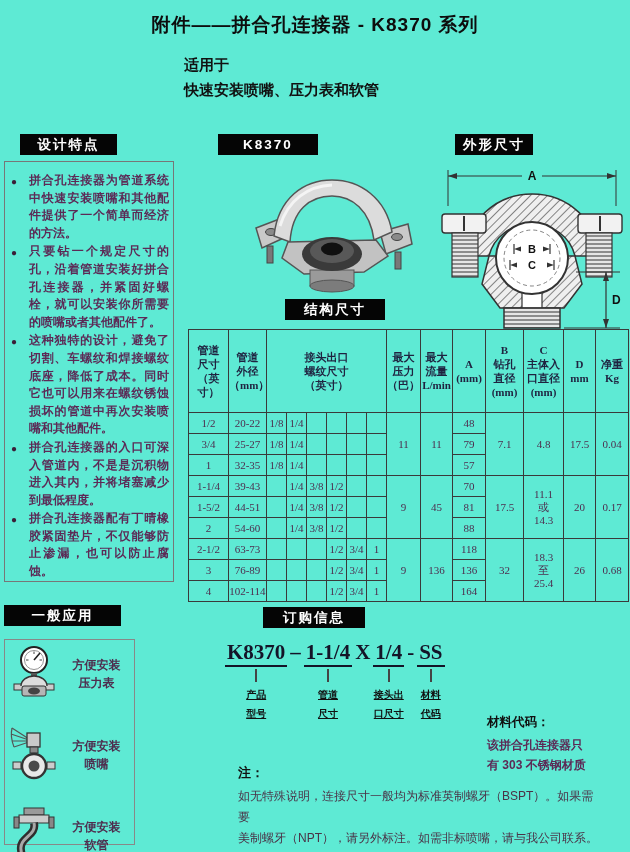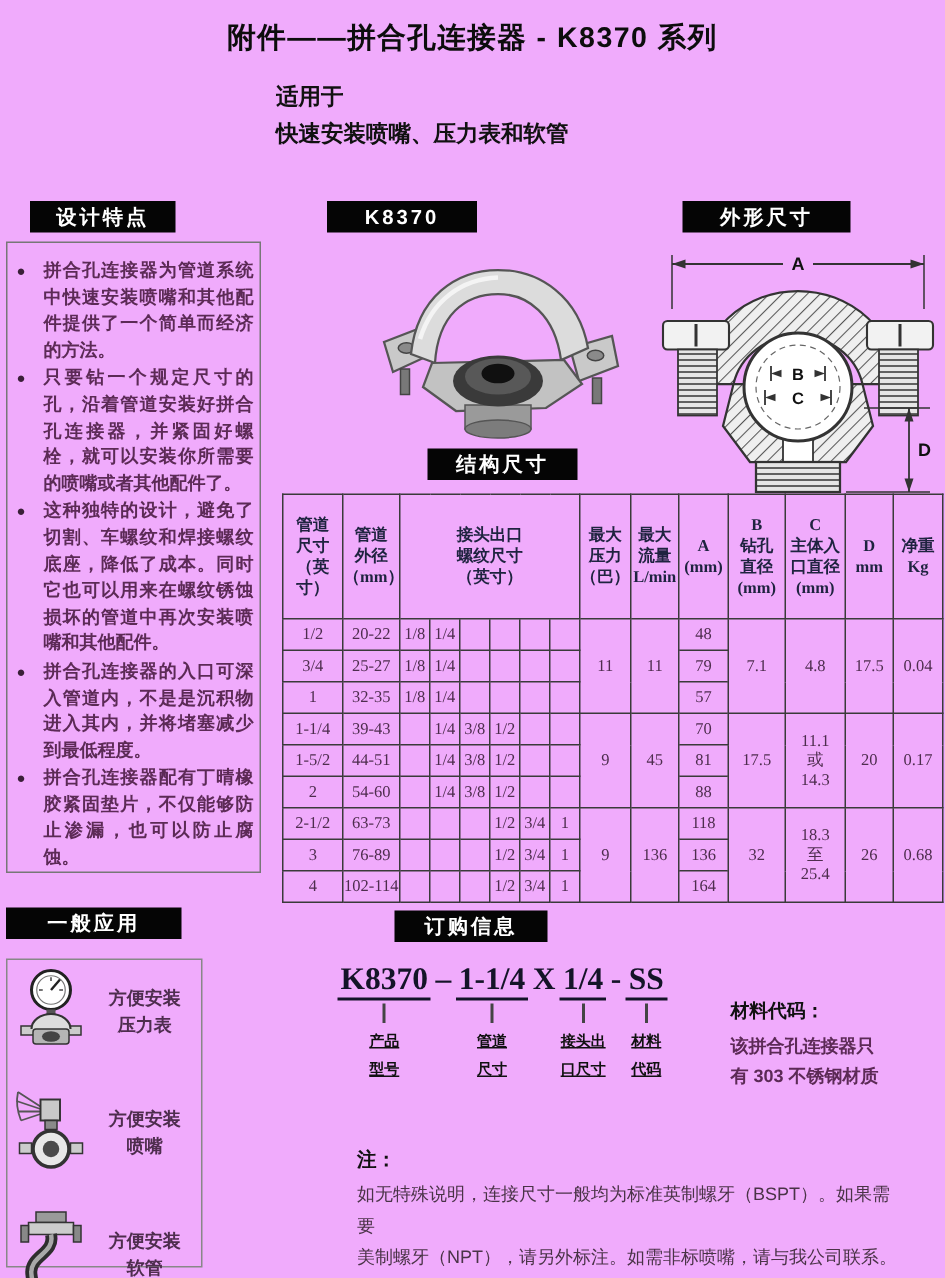--- a/index.html
+++ b/index.html
@@ -1,30 +1,30 @@
 <!DOCTYPE html>
 <html><head>
 <meta charset="utf-8">
 <style>
   html,body{margin:0;padding:0;background:#fff;}
-  #page{position:relative;width:630px;height:852px;background:#f0abfc;overflow:hidden;
+  #page{position:relative;width:630px;height:852px;background:#5eead4;overflow:hidden;
         font-family:"Liberation Sans","DejaVu Sans",sans-serif;color:#1a1a1a;}
 
   .abs{position:absolute;}
 
   
   #doc-title{left:0;top:12px;width:630px;text-align:center;font-size:19px;font-weight:bold;color:#0d0d0d;letter-spacing:1px;}
   #usage{left:184px;top:52px;font-size:15px;font-weight:bold;line-height:25px;color:#111;white-space:pre-line;}
 
   
   .bar{position:absolute;height:21px;background:#050505;color:#fff;font-size:13.5px;font-weight:bold;
        display:flex;align-items:center;justify-content:center;letter-spacing:2px;}
   #bar-design{left:20px;top:134px;width:97px;}
   #bar-product{left:218px;top:134px;width:100px;}
-  #bar-outline{left:455px;top:134px;width:112px;}
+  #bar-outline{left:455px;top:134px;width:78px;}
   #bar-structure{left:285px;top:299px;width:100px;}
   #bar-apps{left:4px;top:605px;width:117px;}
   #bar-order{left:263px;top:607px;width:102px;}
 
   
   #features-box{left:4px;top:161px;width:170px;height:421px;border:1.5px solid #777;box-sizing:border-box;
                 padding:10px 4px 4px 6px;}
   .bullet-row{display:flex;margin-bottom:1px;}
   .bullet-dot{width:18px;flex:0 0 18px;font-size:10px;color:#3a1f38;line-height:17.6px;padding-top:1px;}
   .bullet-text{flex:1;font-size:12px;line-height:17.6px;font-weight:bold;color:#5c2a56;text-align:justify;}
@@ -50,21 +50,21 @@
   #order-formula{left:225px;top:640px;display:flex;align-items:flex-start;
                  font-family:"Liberation Serif","DejaVu Serif",serif;}
   .order-col{display:flex;flex-direction:column;align-items:center;}
   .order-code{font-size:21px;font-weight:bold;color:#141428;border-bottom:2px solid #141428;padding:0 2px 1px 2px;line-height:24px;}
   .order-sep{font-size:21px;font-weight:bold;color:#141428;line-height:24px;margin:0 3px;}
   .order-tick{width:1.5px;height:13px;background:#444;margin:2px 0 3px 0;}
   .order-label{font-size:10px;font-weight:bold;color:#111;white-space:pre-line;text-align:left;line-height:19px;
                font-family:"Liberation Sans","DejaVu Sans",sans-serif;text-decoration:underline;}
 
   #material-note{left:487px;top:666px;width:140px;}
-  #material-note-title{font-size:12.5px;font-weight:bold;color:#111;margin-bottom:4px;}
+  #material-note-title{font-size:12.5px;font-weight:bold;color:#111;margin-bottom:4px;margin-top:48px;}
   #material-note-body{font-size:12px;line-height:20px;color:#5c2a56;font-weight:bold;white-space:pre-line;}
 
   
   #note{left:238px;top:764px;width:365px;}
   #note-title{font-size:13px;font-weight:bold;color:#111;margin-bottom:4px;}
   #note-body{font-size:12px;line-height:21px;color:#4a3347;white-space:pre-line;}
 
   svg{display:block;}
 </style>
 </head>

